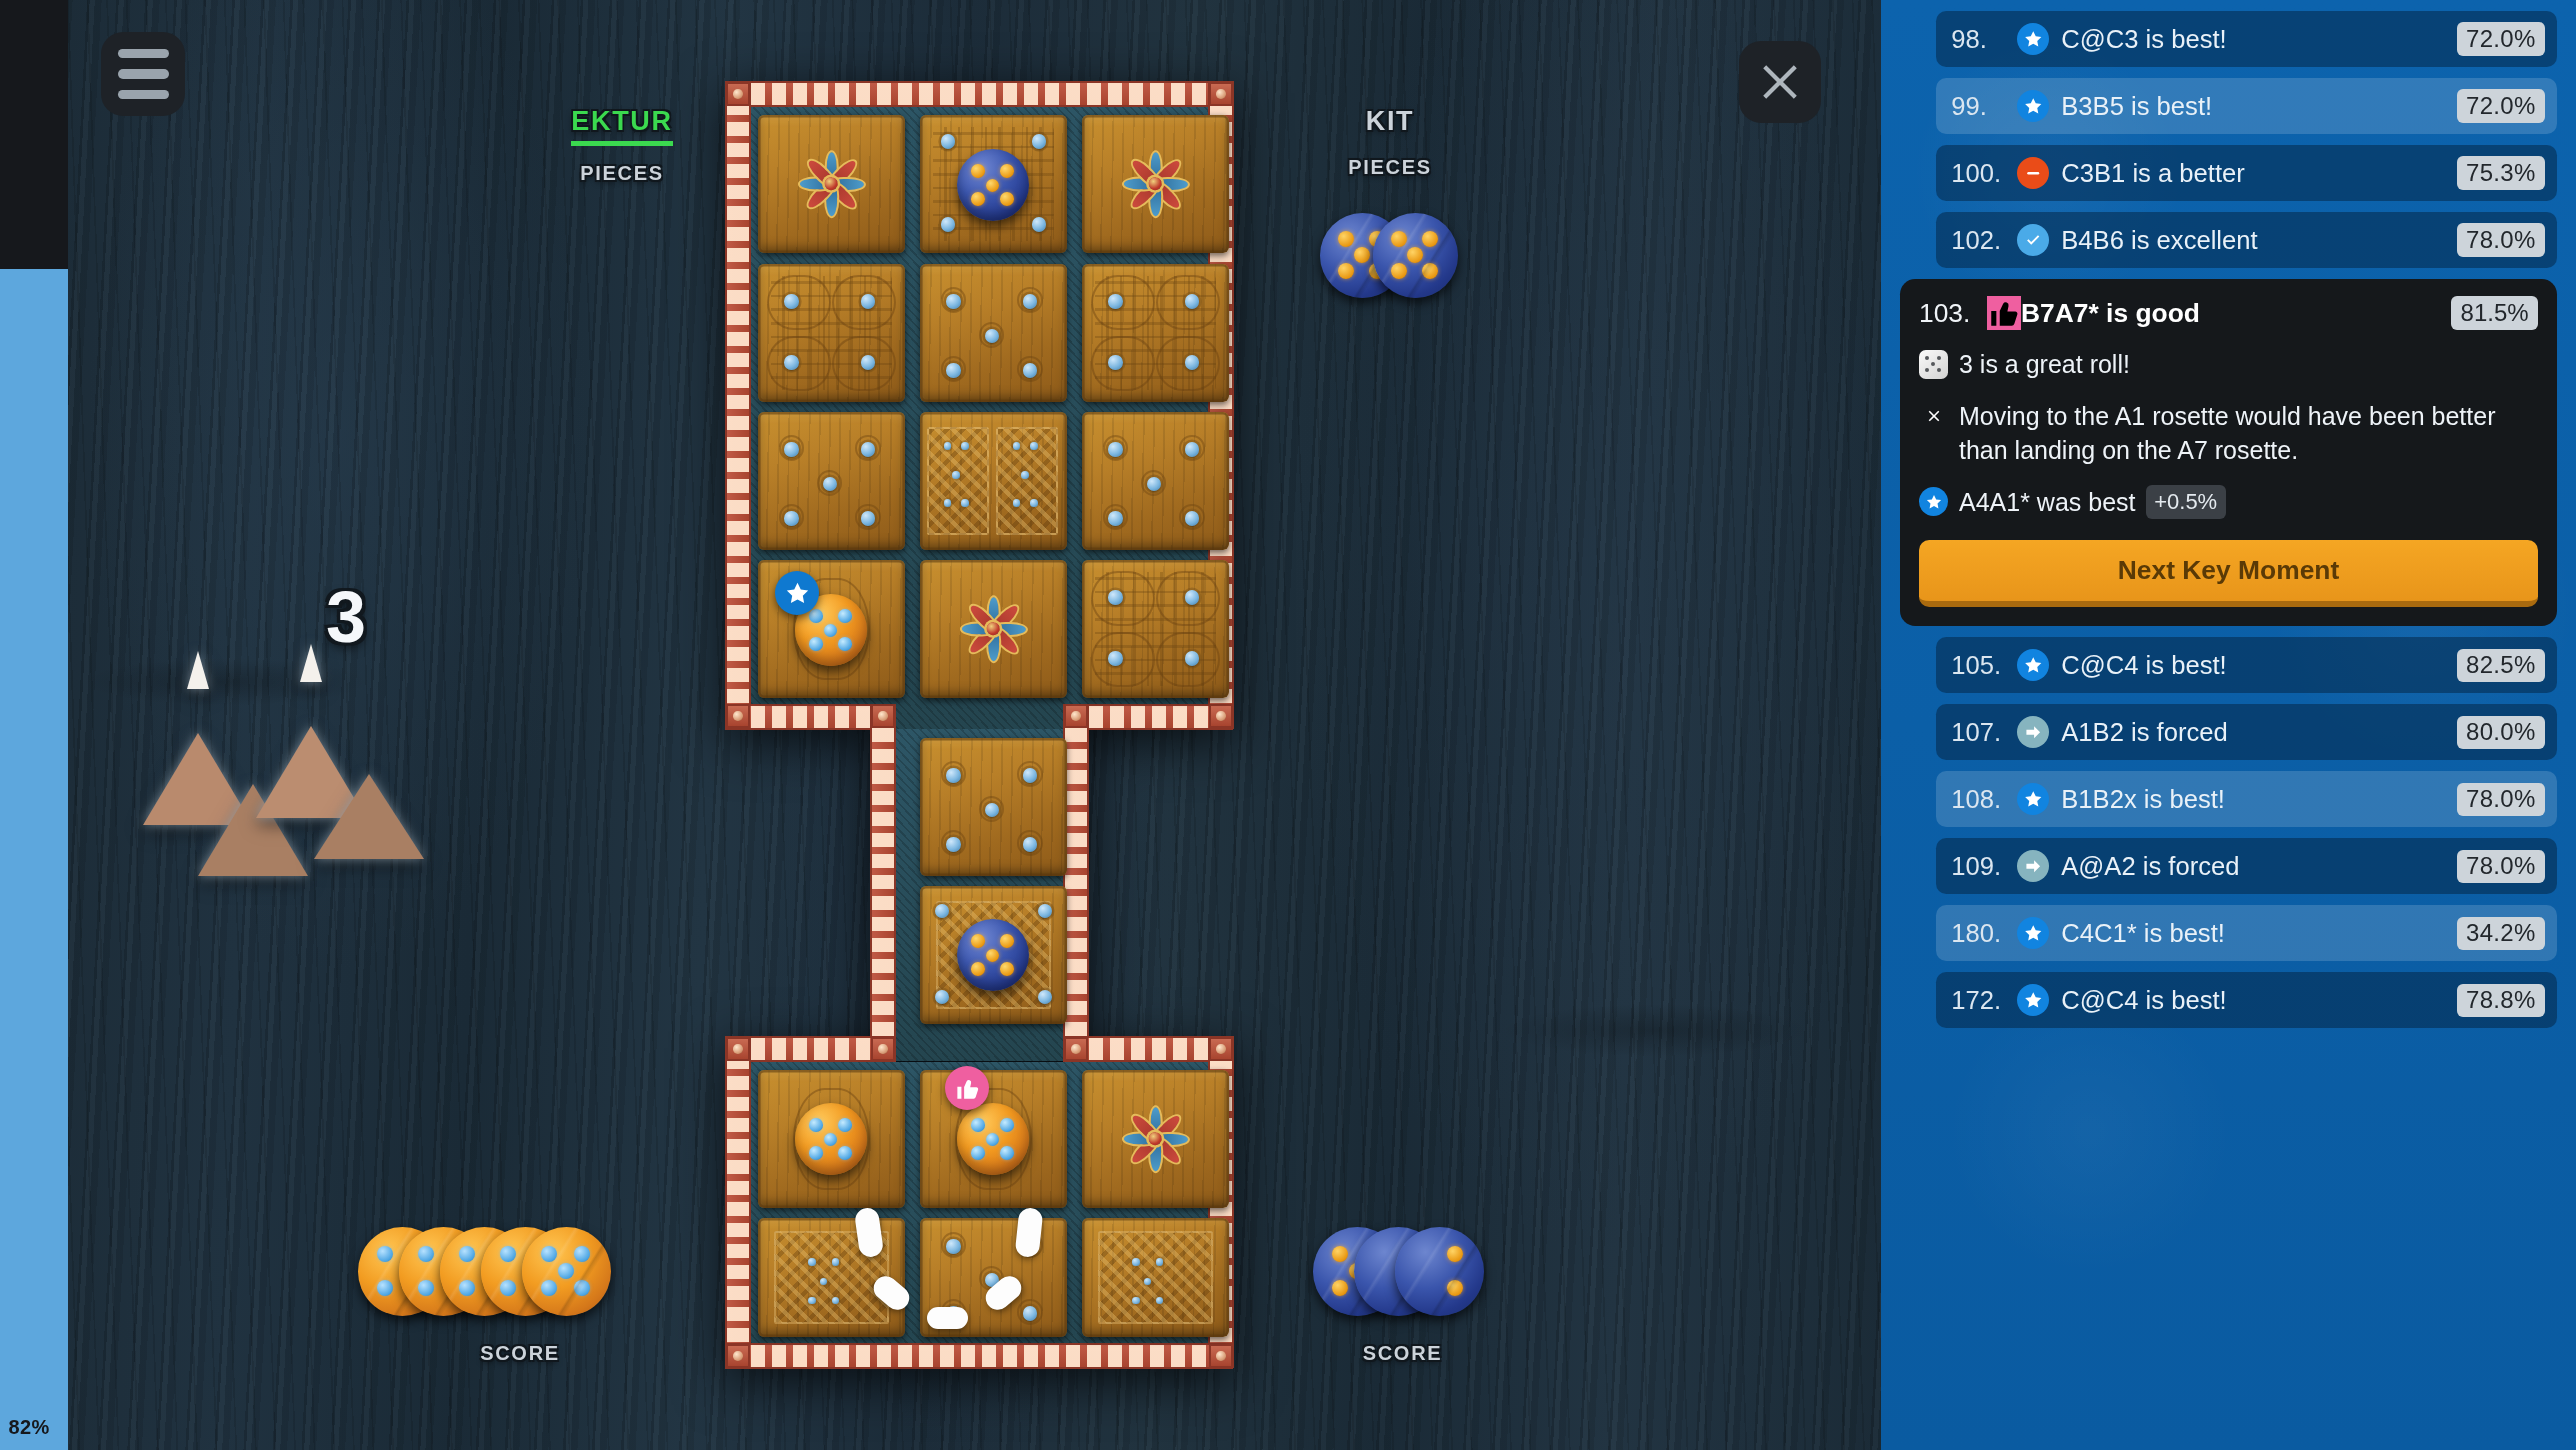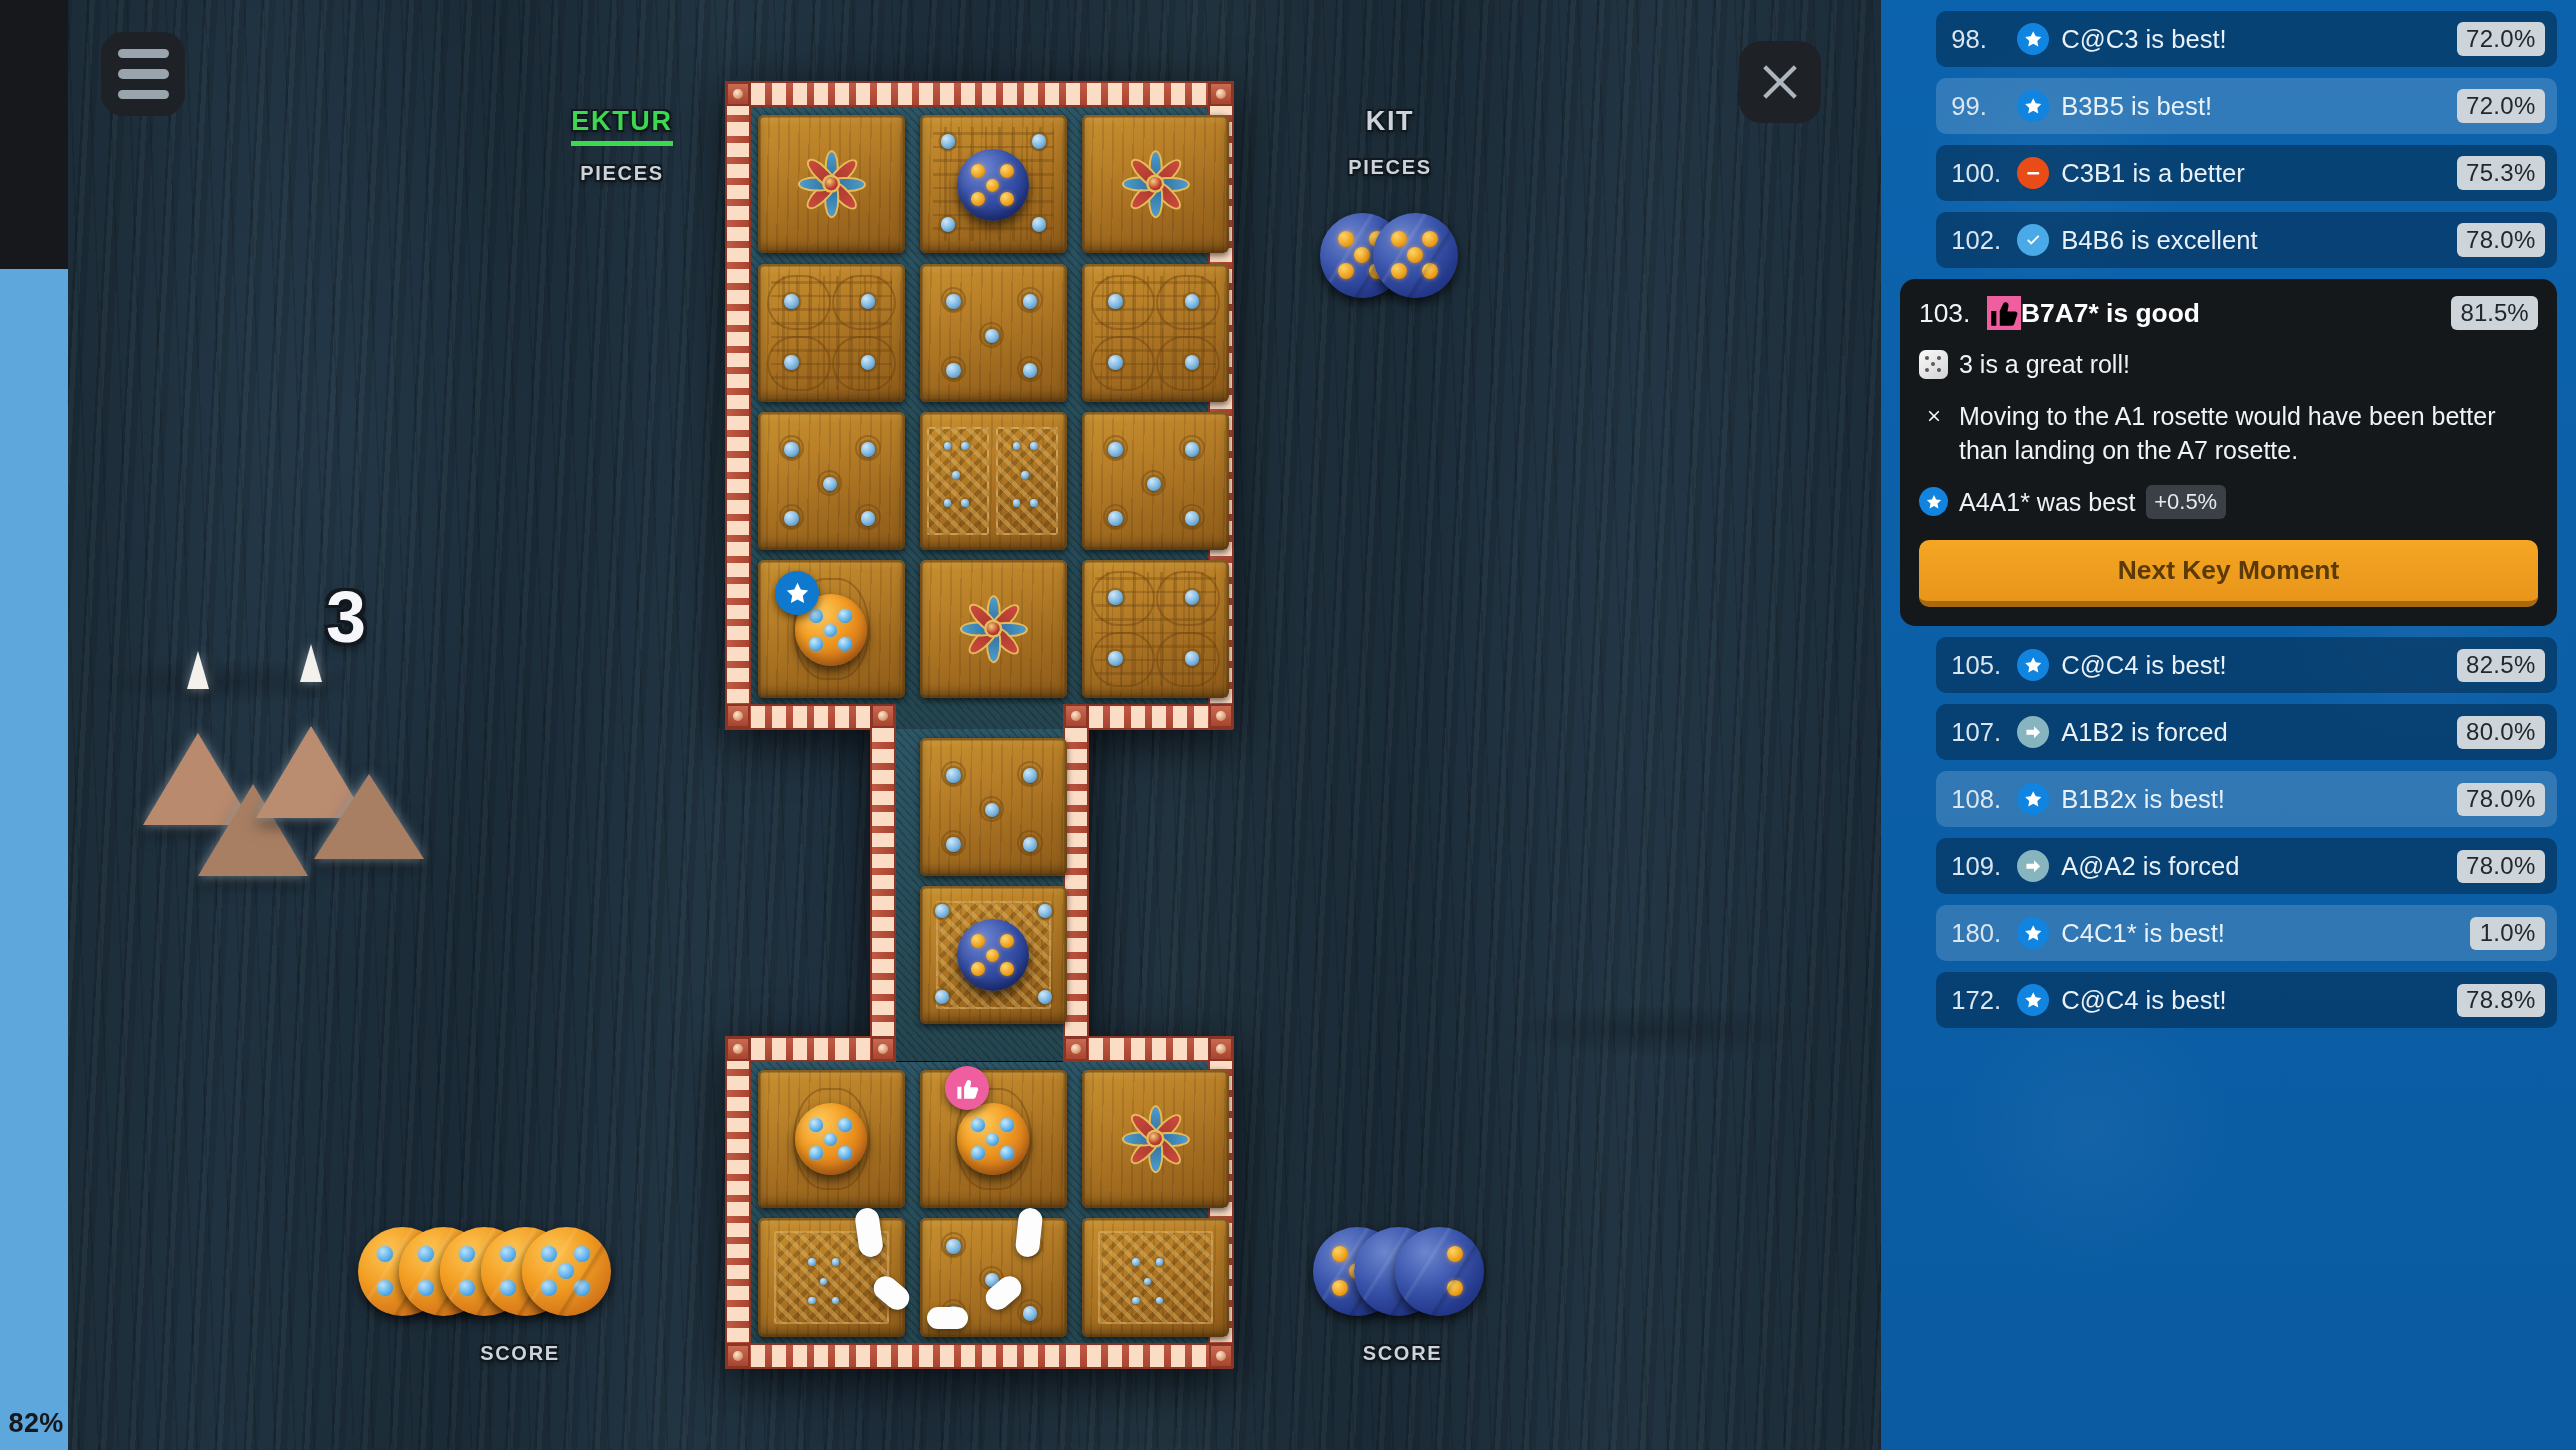--- a/index.html
+++ b/index.html
@@ -40,21 +40,21 @@
     position:absolute; left:0; top:0; width:68px; height:269px;
     background:#16181c; z-index:5;
   }
   
   #winbar {
     position:absolute; left:0; top:269px; width:68px; height:1182px;
     background:#5da7dd; z-index:5;
   }
   #winbar-label {
     position:absolute; left:8.5px; bottom:12px;
-    font-size:27px; font-weight:bold; color:#16181c; letter-spacing:0.4px;
+    font-size:20px; font-weight:bold; color:#16181c; letter-spacing:0.4px;
   }
 
   
   #menu-btn {
     position:absolute; left:101px; top:32px; width:84px; height:84px;
     background:#1e2227; border-radius:22px; z-index:6;
     display:flex; flex-direction:column; justify-content:center; align-items:center; gap:11px;
     cursor:pointer;
   }
   #menu-btn span { display:block; width:51px; height:9.4px; background:#9aa4ad; border-radius:5.1px; }
@@ -898,21 +898,21 @@
         <span class="pct">78.0%</span>
       </div>
       <div class="row odd">
         <span class="num">180.</span>
         <span class="ico star">
           <svg viewBox="0 0 24 24">
             <path d="M12 2.5l2.9 6 6.6.9-4.8 4.6 1.2 6.5L12 17.4 6.1 20.5l1.2-6.5L2.5 9.4l6.6-.9z"></path>
           </svg>
         </span>
         <span class="txt">C4C1* is best!</span>
-        <span class="pct">1.0%</span>
+        <span class="pct">34.2%</span>
       </div>
       <div class="row even">
         <span class="num">172.</span>
         <span class="ico star">
           <svg viewBox="0 0 24 24">
             <path d="M12 2.5l2.9 6 6.6.9-4.8 4.6 1.2 6.5L12 17.4 6.1 20.5l1.2-6.5L2.5 9.4l6.6-.9z"></path>
           </svg>
         </span>
         <span class="txt">C@C4 is best!</span>
         <span class="pct">78.8%</span>

